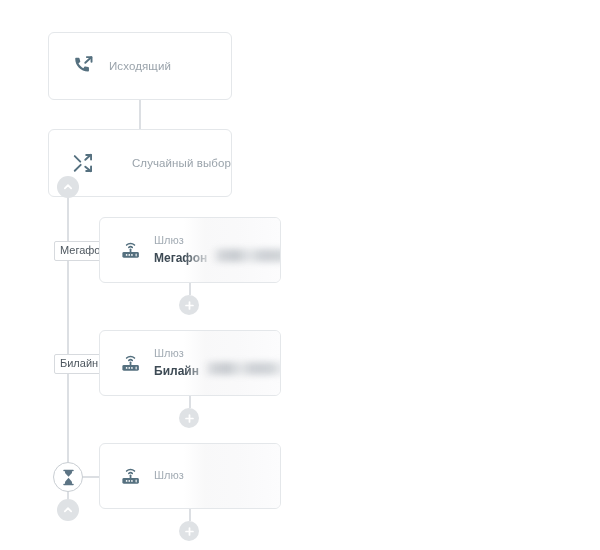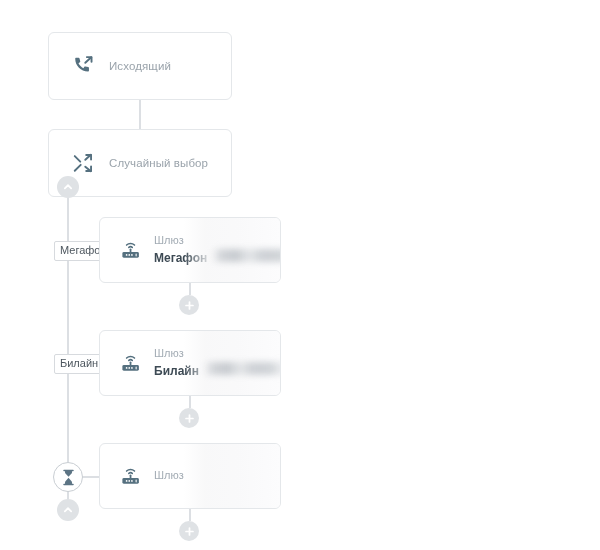--- a/index.html
+++ b/index.html
@@ -126,21 +126,21 @@
     <div class="card-ico">
       <svg width="22" height="22" viewBox="0 0 24 24" fill="none" stroke="#55707f" stroke-width="2.1" stroke-linecap="round" stroke-linejoin="round">
         <path d="M3.5 4.2c0-.6.5-1.1 1.1-1.1h2.6c.5 0 1 .4 1.1.9l.7 3c.1.4-.1.8-.4 1l-1.5 1.1c1.1 2.3 3 4.2 5.3 5.3l1.1-1.5c.2-.3.7-.5 1.1-.4l3 .7c.5.1.9.6.9 1.1v2.6c0 .6-.5 1.1-1.1 1.1C9.8 18 3.5 11.7 3.5 4.2z" fill="#55707f" stroke="none"></path>
         <path d="M14.5 8.5 L21 2.4"></path>
         <path d="M16.2 2.3 L21.3 2.3 L21.3 7.3"></path>
       </svg>
     </div>
     <div class="card-txt">Исходящий</div>
   </div>
 
-  <div class="card card-top" style="top:113px;">
+  <div class="card card-top" style="top:113px;justify-content:space-between;">
     <div class="card-ico">
       <svg width="22" height="22" viewBox="0 0 24 24" fill="none" stroke="#55707f" stroke-width="2.1" stroke-linecap="round" stroke-linejoin="round">
         <path d="M3 4.5 L9 10.5"></path>
         <path d="M14.5 16 L20.5 21"></path>
         <path d="M15.5 20.8 L20.8 20.8 L20.8 15.8"></path>
         <path d="M3 20.5 L9.5 14"></path>
         <path d="M14.5 8.5 L20.5 3"></path>
         <path d="M15.5 3.2 L20.8 3.2 L20.8 8.2"></path>
       </svg>
     </div>

